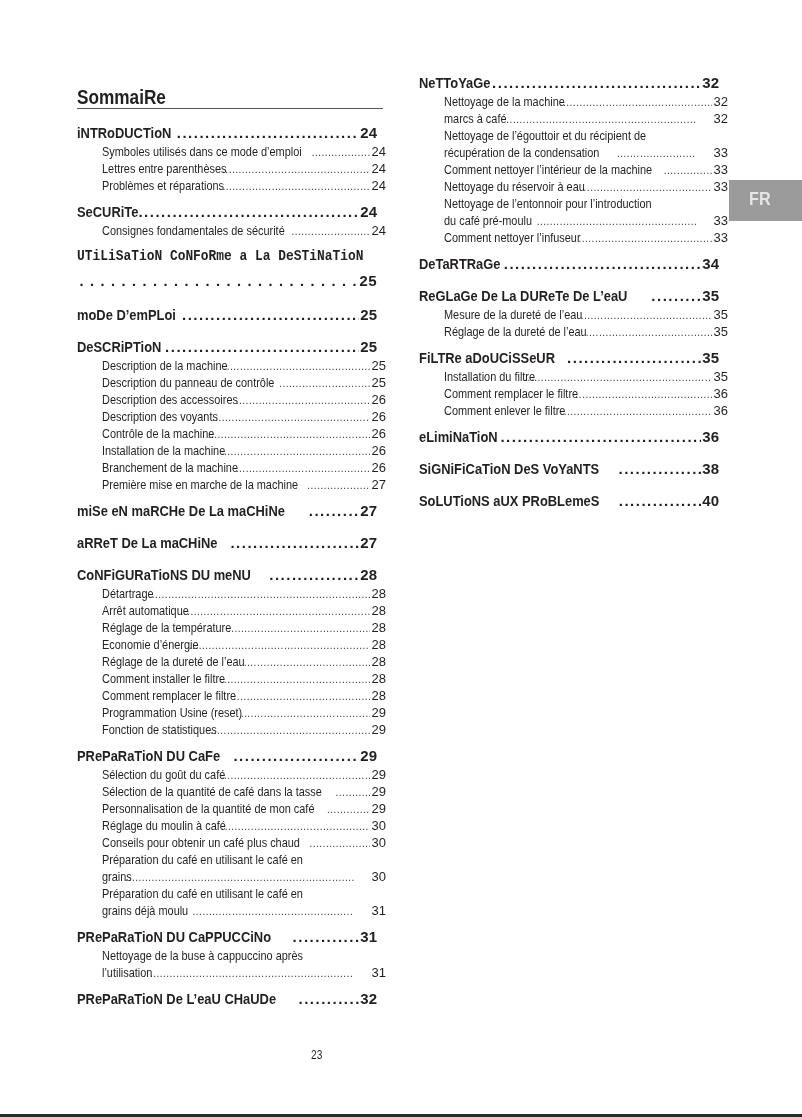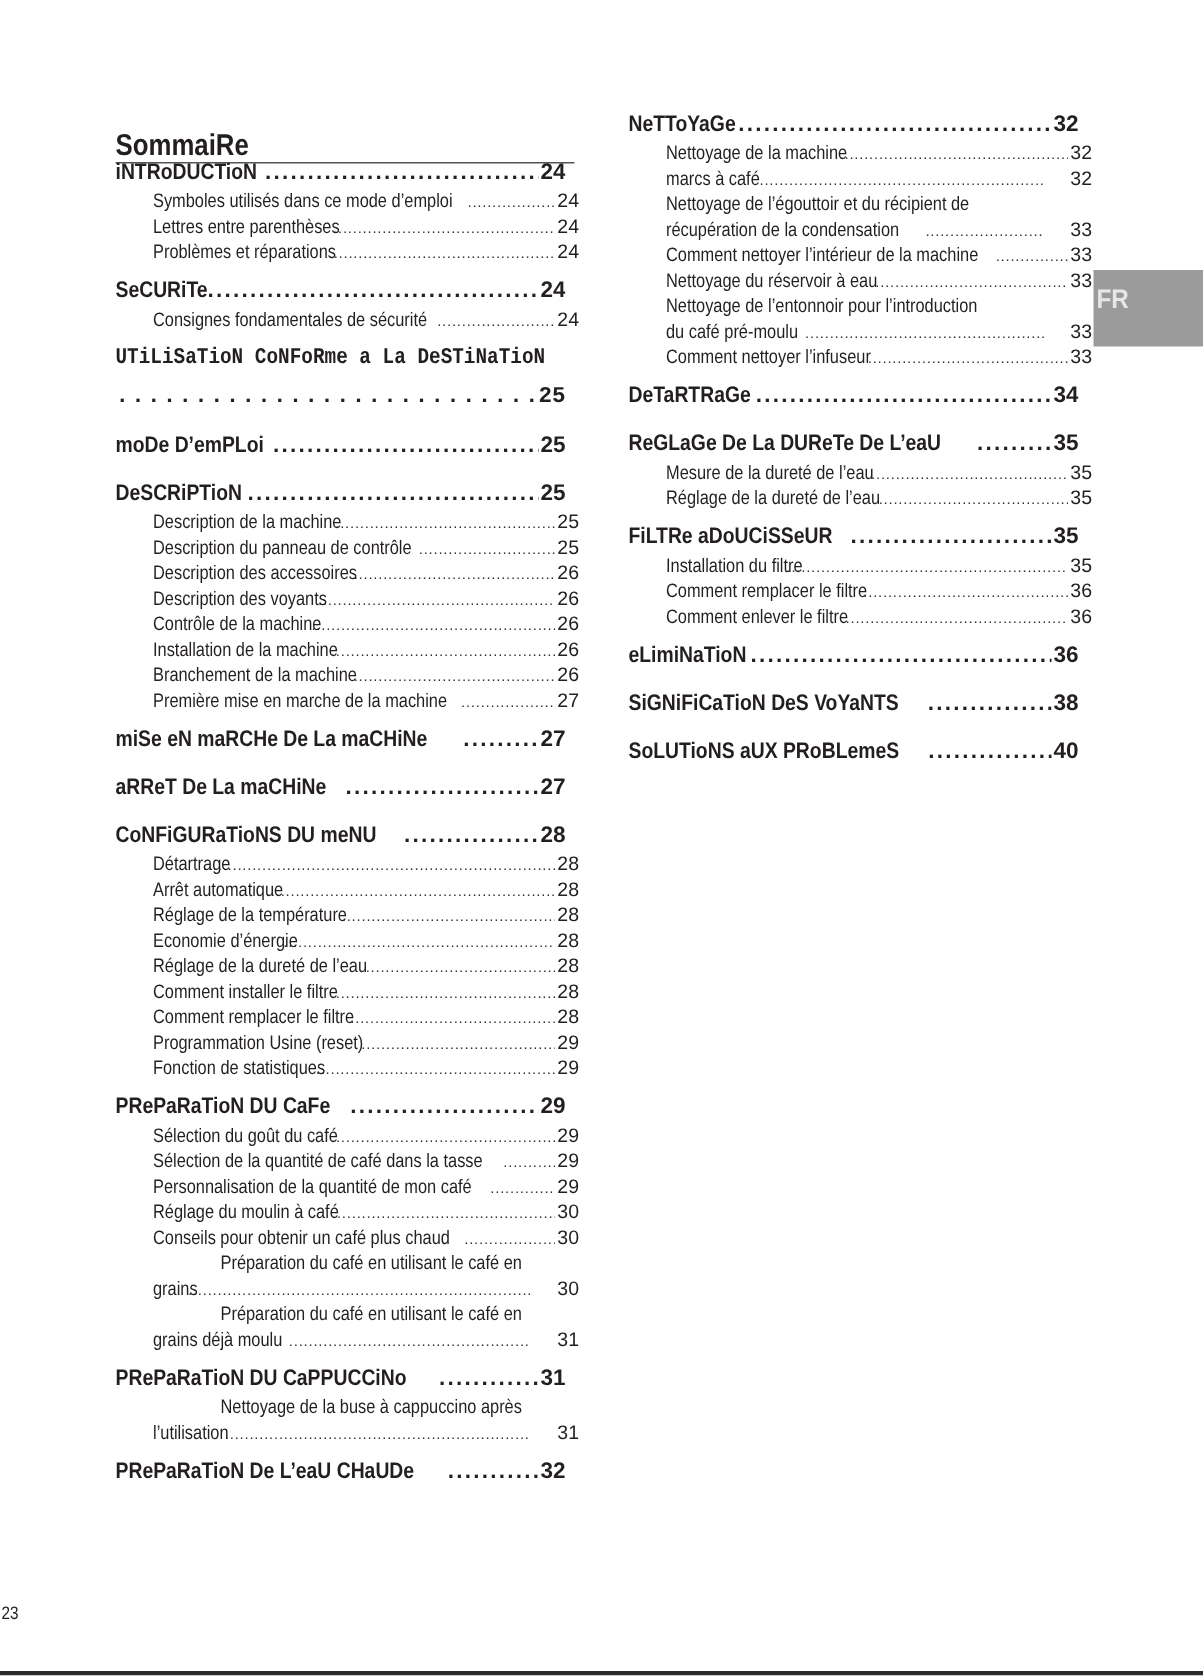--- a/index.html
+++ b/index.html
@@ -9,21 +9,21 @@
   }
   .page-title {
     position: absolute; left: 77px; top: 70px; width: 306px;
     border-bottom: 1.5px solid #555;
     font-weight: bold; font-size: 20px; line-height: 22px;
     padding-bottom: 0px;
     margin-top: 16px;
   }
   .page-title span { display: inline-block; transform: scaleX(0.86); transform-origin: left center; }
   .col { position: absolute; }
-  .col-left { left: 77px; top: 106px; width: 310px; text-align: right; }
+  .col-left { left: 77px; top: 124px; width: 310px; }
   .col-right { left: 419px; top: 74px; width: 310px; }
 
   .section { margin: 0; }
   .heading {
     display: flex; align-items: baseline; font-weight: bold; font-size: 15px;
     line-height: 18px; height: 18px; width: 300px; white-space: nowrap; overflow: hidden;
   }
   .heading .txt { flex: none; display: inline-block; transform: scaleX(0.86); transform-origin: left center; margin-right: -6%; }
   .heading .dots { flex: 1 1 auto; overflow: hidden; white-space: nowrap; letter-spacing: 1.5px; margin: 0 1px 0 8px; }
   .heading .dots::before { content: "................................................................................................................"; }
@@ -45,29 +45,28 @@
   .item .pg { flex: none; }
   .item2 { font-size: 13px; line-height: 17px; }
   .item2 .first { display:block; white-space: nowrap; }
   .item2 .first span { display:inline-block; transform: scaleX(0.84); transform-origin:left center; }
   .item2 .second { display:flex; align-items: baseline; white-space: nowrap; overflow:hidden; height: 17px; gap: 16px; }
 
   .gap-s { height: 9px; }
   .gap-m { height: 14px; }
 
   .lang-tab {
-    position: absolute; left: 729px; top: 180px; width: 73px; height: 51px;
+    position: absolute; left: 729px; top: 180px; width: 73px; height: 41px;
     background: #9b9b9b; color: #e6e6e6; font-weight: bold; font-size: 18px;
-    line-height: 39px; padding-left: 2px; box-sizing: border-box;
+    line-height: 39px; padding-left: 20px; box-sizing: border-box;
   }
   .lang-tab span { display:inline-block; transform: scaleX(0.9); transform-origin: left center; }
   .page-number {
-    position: absolute; left: 0; width: 634px; top: 1048px; 
+    position: absolute; left: 0; width: 634px; top: 1048px; text-align: center;
     font-size: 12px;
-    margin-top: 20px;
   }
   .page-number span { display:inline-block; transform: scaleX(0.85); }
   .bottom-rule { position: absolute; left: 0; top: 1114px; width: 802px; height: 3px; background: #2b2b2b; }
 </style>
 </head>
 <body>
 
 <div class="page-title"><span>SommaiRe</span></div>
 
 <div class="lang-tab"><span>FR</span></div>

